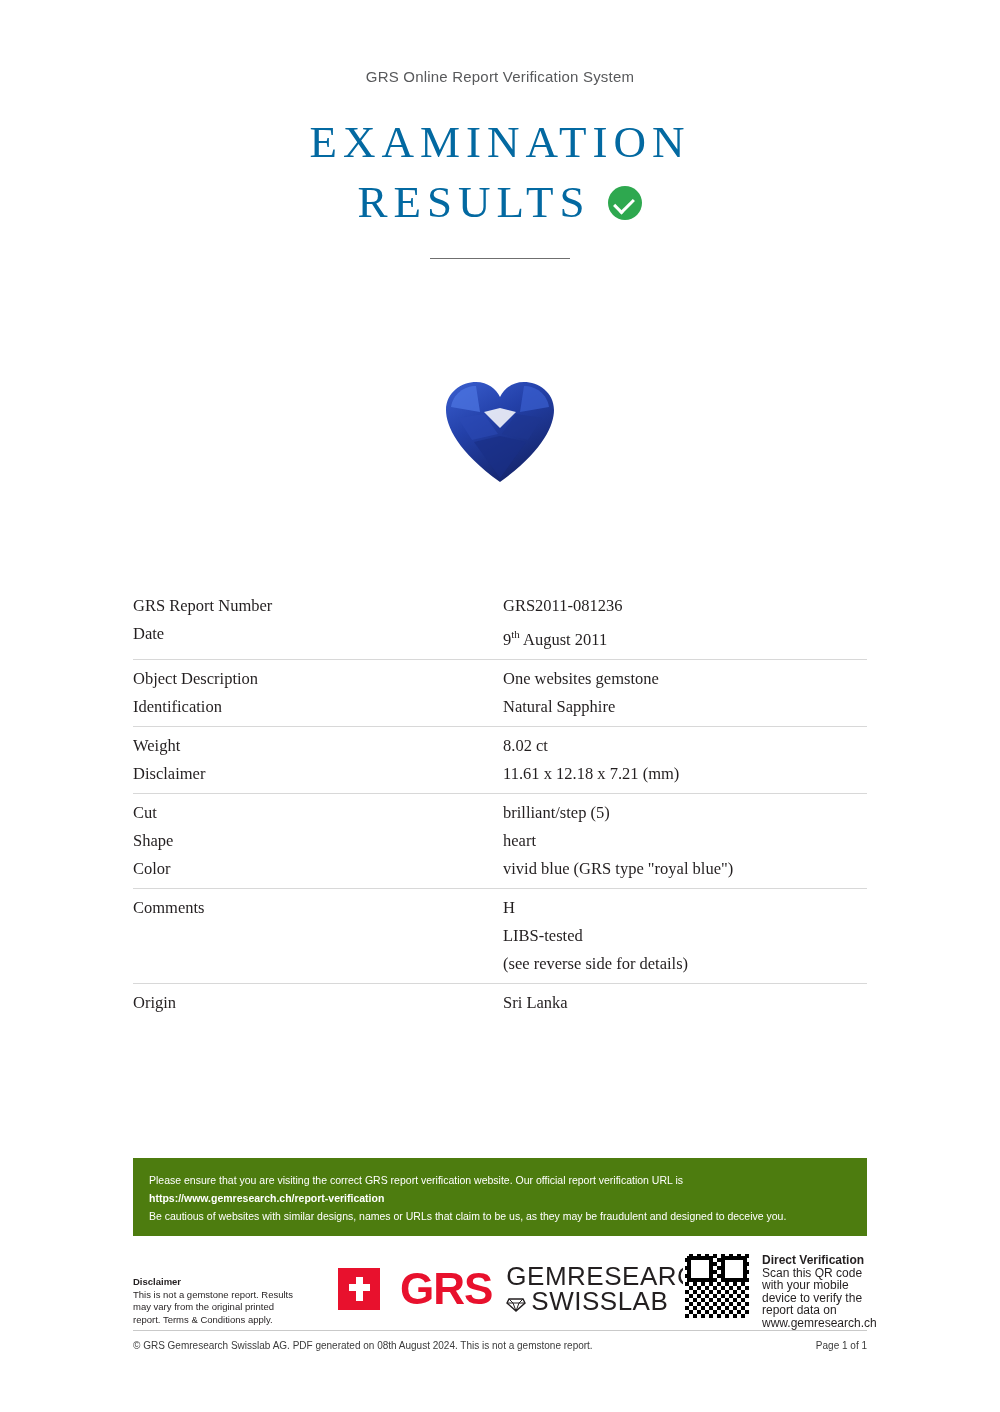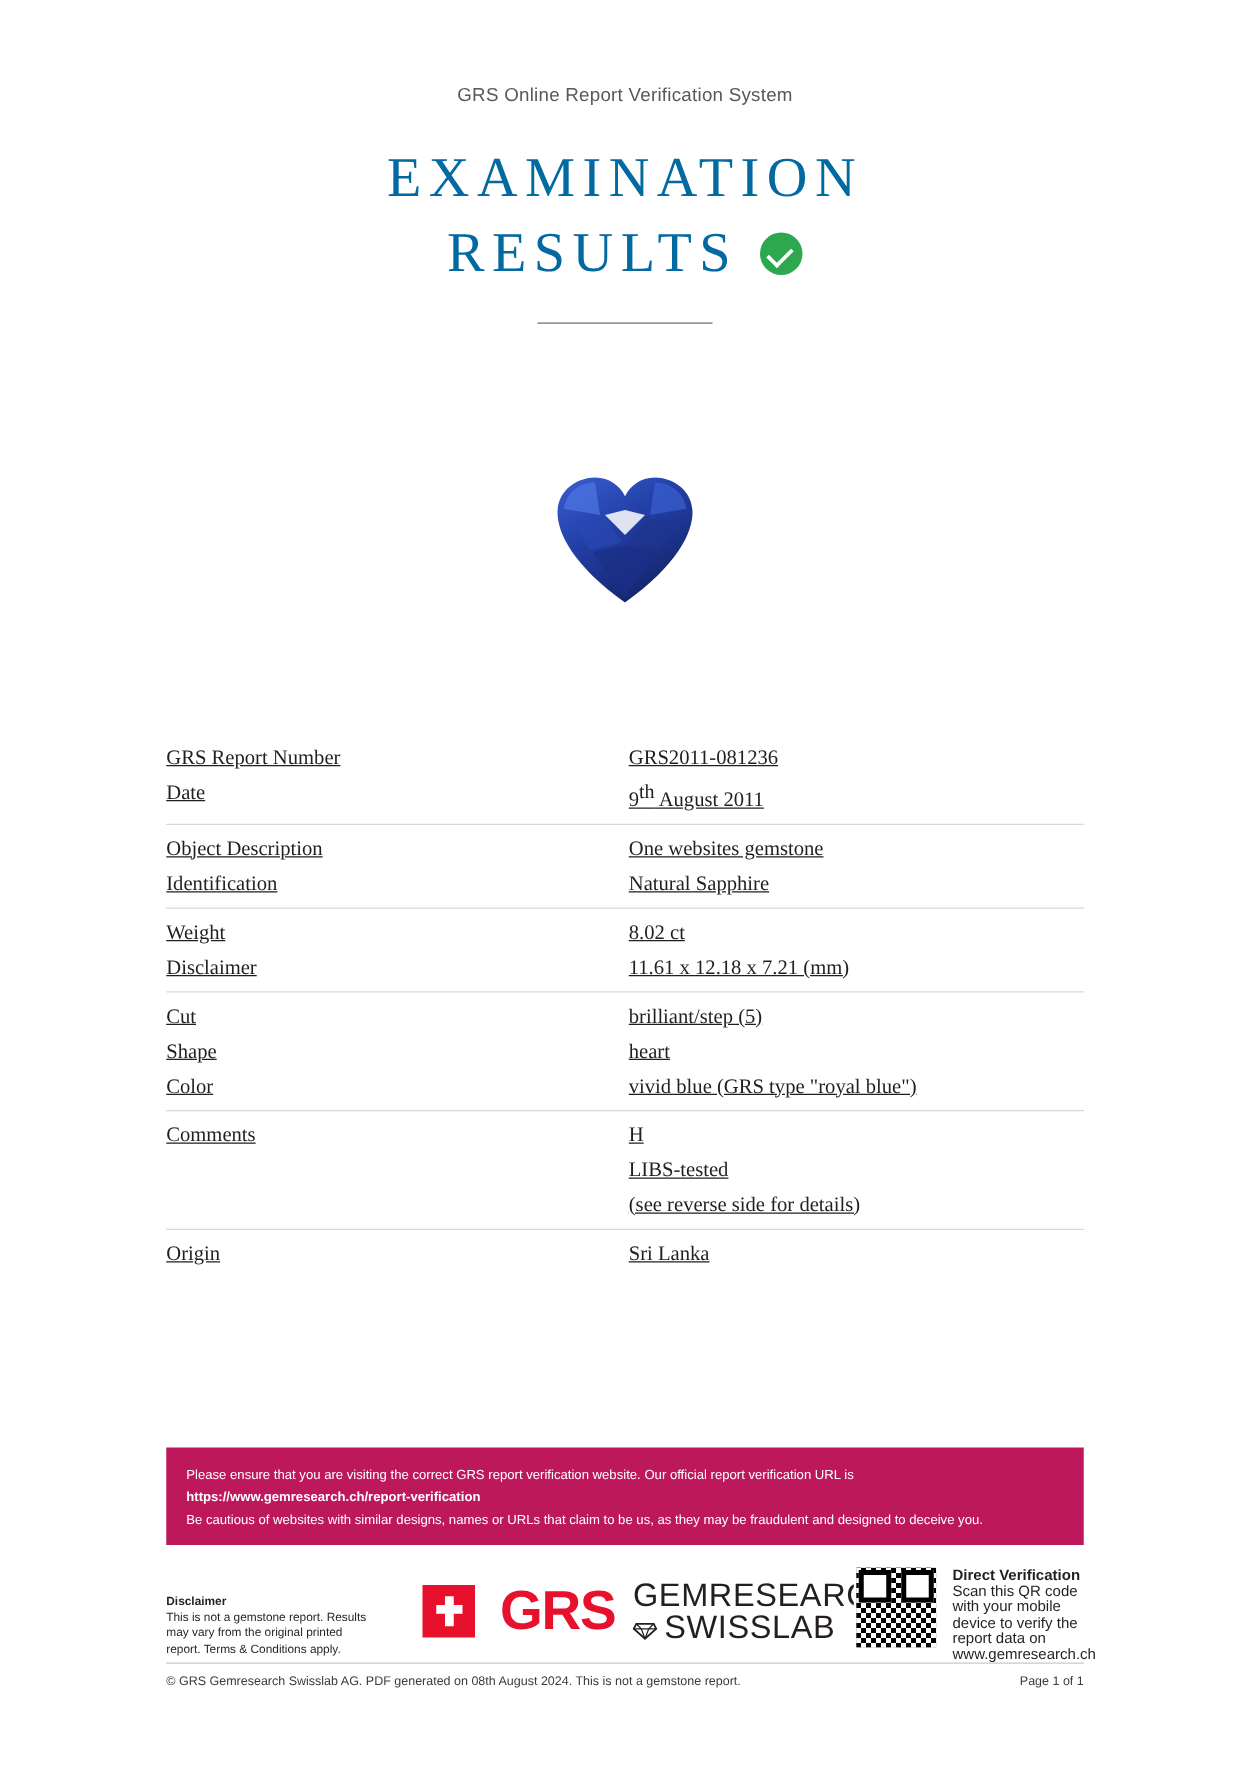--- a/index.html
+++ b/index.html
@@ -88,38 +88,37 @@
     left: 133px; top: 592px;
     width: 734px;
     font-family: "Liberation Serif", serif;
     font-size: 16.5px;
     color: #231f20;
   }
   .data-table .group {
     border-bottom: 1px solid #d8d8d8;
     padding-bottom: 5px;
     margin-bottom: 5px;
-    text-decoration: underline;
   }
   .data-table .group.last { border-bottom: none; }
   .row {
     display: flex;
     line-height: 28px;
   }
   .row .label { width: 370px; }
   .row .value { flex: 1; }
-  .row .value sup { font-size: 16px; vertical-align: super; }
+  .row .value sup { font-size: 11px; vertical-align: super; }
   .row.cont .label { visibility: hidden; }
 
   
   .warn-band {
     position: absolute;
     left: 133px; top: 1158px;
     width: 734px; height: 78px;
-    background: #be185d;
+    background: #4d7c0f;
     color: #ffffff;
     padding: 13px 16px 0 16px;
     font-size: 10.5px;
     line-height: 18px;
   }
   .warn-band .bold { font-weight: bold; }
 
   
   .disclaimer {
     position: absolute;

